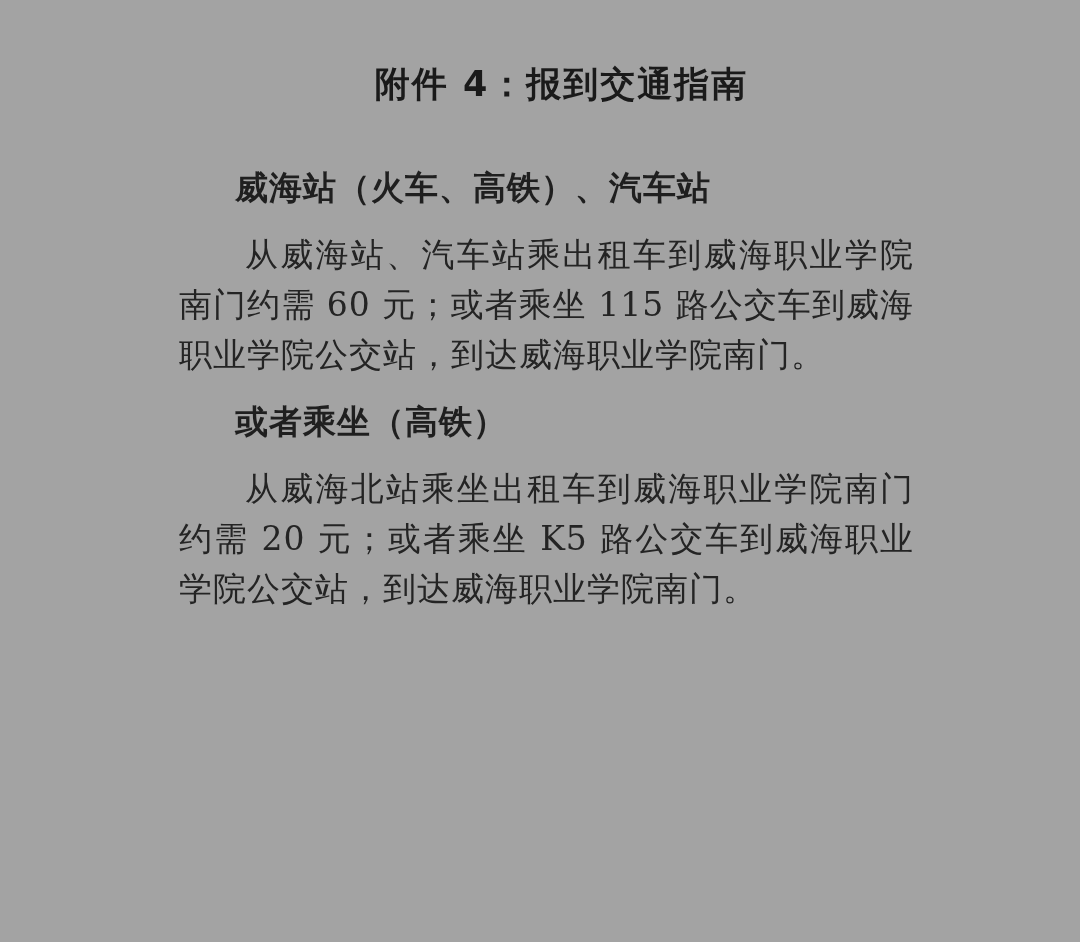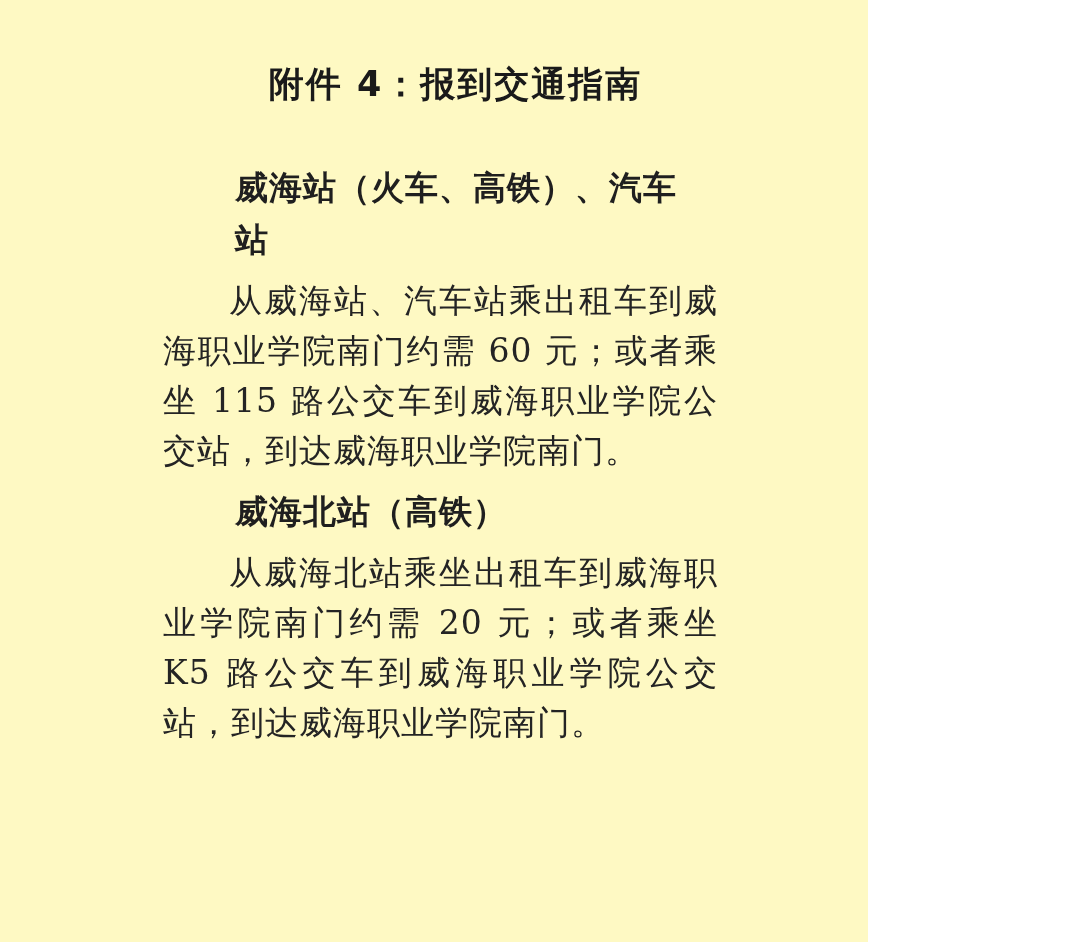--- a/index.html
+++ b/index.html
@@ -9,24 +9,24 @@
   }
   body {
     width: 1080px;
     height: 942px;
     overflow: hidden;
     font-family: "DejaVu Serif", "Liberation Serif", serif;
     color: #222222;
   }
   .doc-page {
     box-sizing: border-box;
-    width: 868px;
+    width: 1080px;
     height: 942px;
     padding: 62px 150px 40px 163px;
-    background: #fef9c3;
+    background: #a3a3a3;
   }
   .doc-title {
     margin: 0 0 56px 0;
     padding-left: 30px;
     text-align: center;
     font-family: "DejaVu Sans", "Liberation Sans", sans-serif;
     font-weight: bold;
     font-size: 35px;
     line-height: 44px;
     letter-spacing: 2px;
@@ -38,21 +38,21 @@
   .sec-heading {
     margin: 10px;
     padding-left: 62px; 
     font-weight: bold;
     font-size: 33px;
     line-height: 52px;
     letter-spacing: 1px;
     color: #1f1f1f;
   }
   .sec-body {
-    margin: 0;
+    margin: 16px;
     font-size: 33px;
     line-height: 50px;
     letter-spacing: 1px;
     text-align: justify;
     text-indent: 2em;
     color: #242424;
   }
 </style>
 </head>
 <body>
@@ -60,18 +60,18 @@
 <div class="doc-page">
 
   <h1 class="doc-title">附件 4：报到交通指南</h1>
 
   <section class="doc-section">
     <h2 class="sec-heading">威海站（火车、高铁）、汽车站</h2>
     <p class="sec-body">从威海站、汽车站乘出租车到威海职业学院南门约需 60 元；或者乘坐 115 路公交车到威海职业学院公交站，到达威海职业学院南门。</p>
   </section>
 
   <section class="doc-section">
-    <h2 class="sec-heading">威海北站（高铁）</h2>
+    <h2 class="sec-heading">或者乘坐（高铁）</h2>
     <p class="sec-body">从威海北站乘坐出租车到威海职业学院南门约需 20 元；或者乘坐 K5 路公交车到威海职业学院公交站，到达威海职业学院南门。</p>
   </section>
 
 
 </div>
 
 </body></html>

